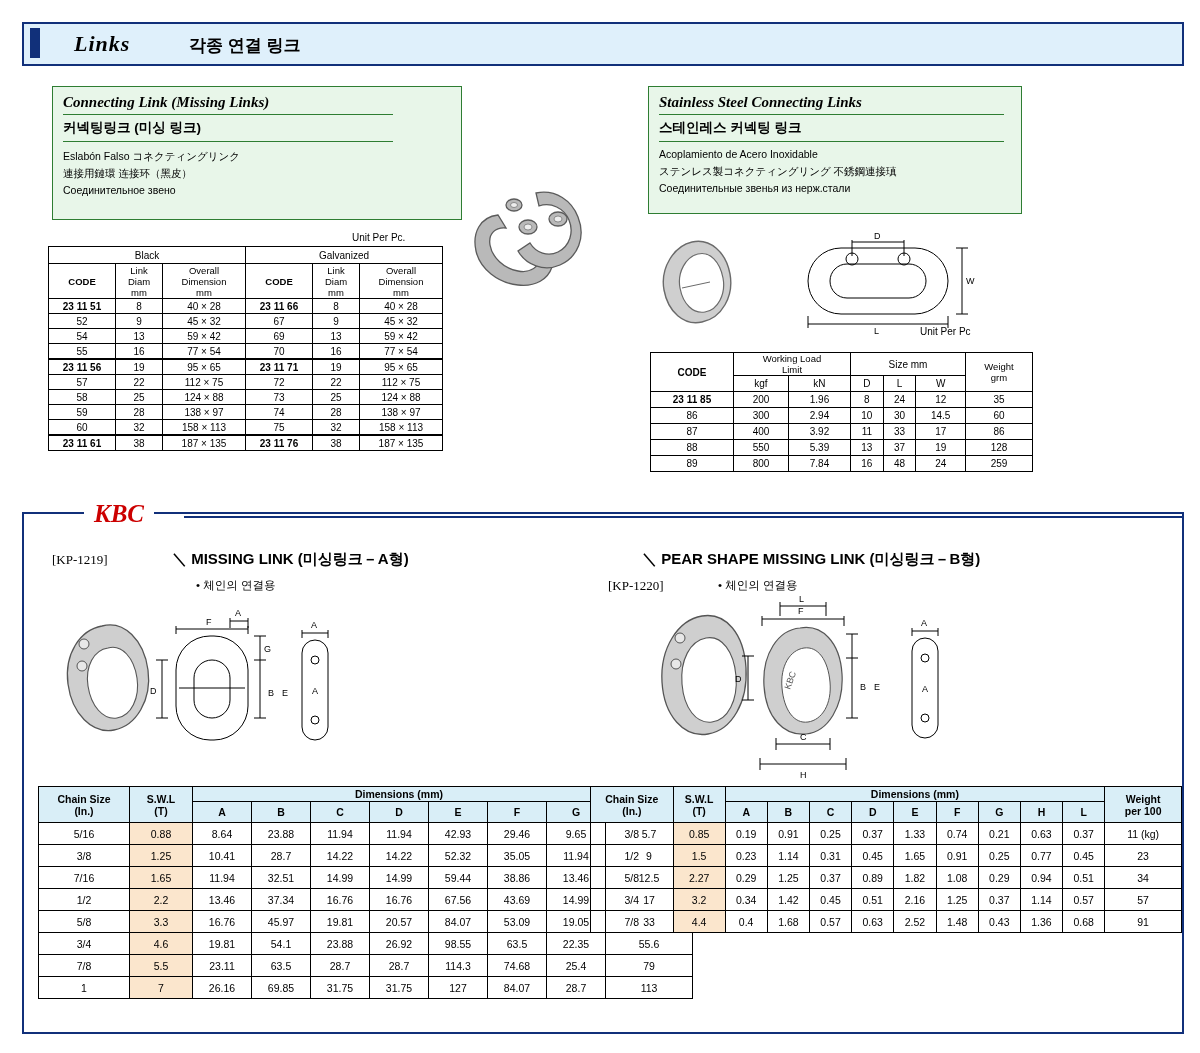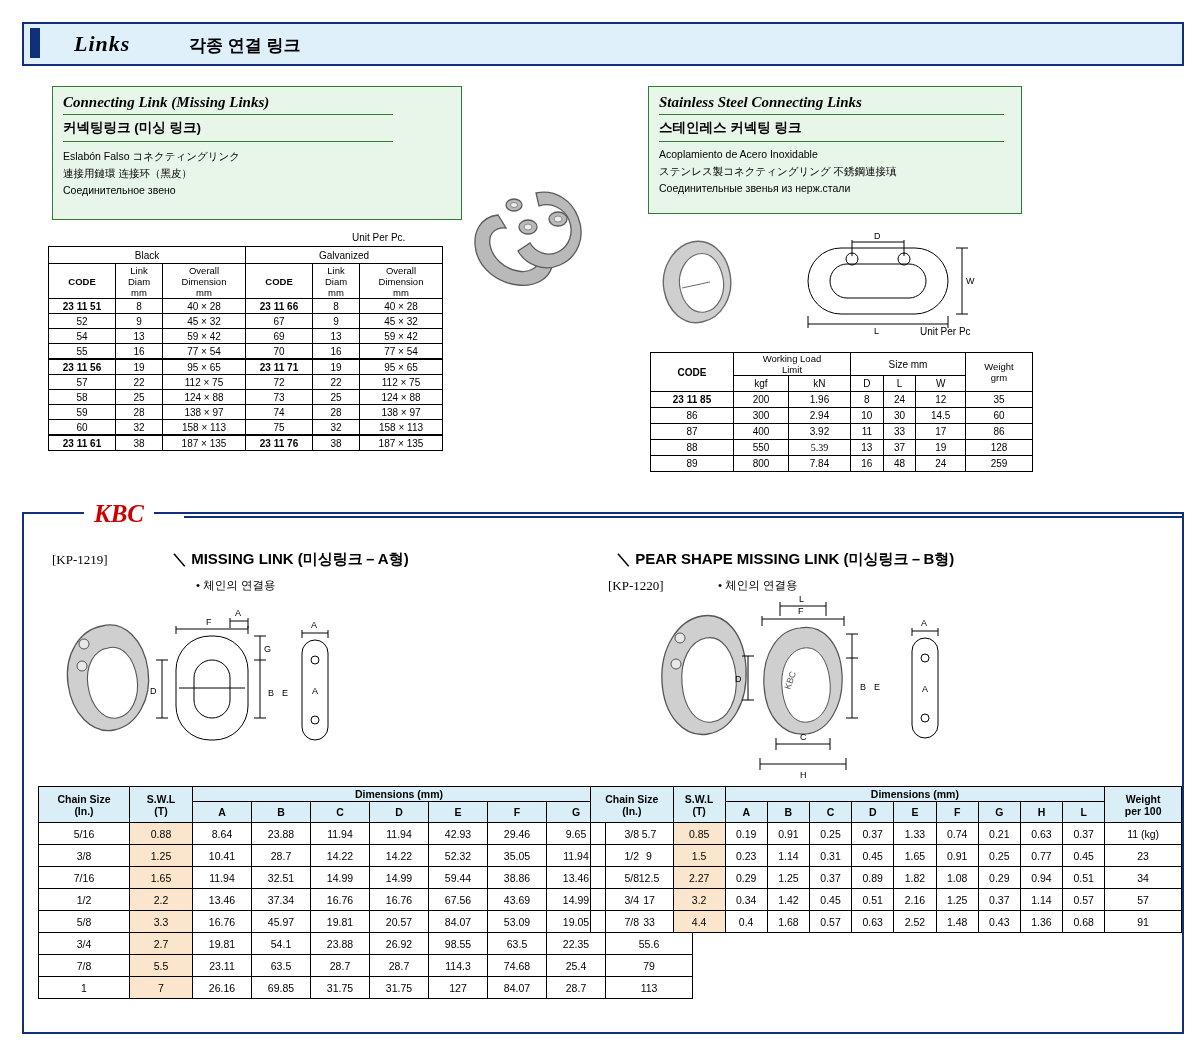--- a/index.html
+++ b/index.html
@@ -265,21 +265,21 @@
             <td style="height:15px;">400</td>
             <td style="height:15px;">3.92</td>
             <td style="height:15px;">11</td>
             <td style="height:15px;">33</td>
             <td style="height:15px;">17</td>
             <td style="height:15px;">86</td>
           </tr>
           <tr>
             <td style="height:15px;">88</td>
             <td style="height:15px;">550</td>
-            <td style="height:15px;font-family:Liberation Serif, serif;">5.39</td>
+            <td style="height:15px;">5.39</td>
             <td style="height:15px;">13</td>
             <td style="height:15px;">37</td>
             <td style="height:15px;">19</td>
             <td style="height:15px;">128</td>
           </tr>
           <tr>
             <td style="height:15px;">89</td>
             <td style="height:15px;">800</td>
             <td style="height:15px;">7.84</td>
             <td style="height:15px;">16</td>
@@ -419,21 +419,21 @@
               <td style="height:19px">45.97</td>
               <td style="height:19px">19.81</td>
               <td style="height:19px">20.57</td>
               <td style="height:19px">84.07</td>
               <td style="height:19px">53.09</td>
               <td style="height:19px">19.05</td>
               <td style="height:19px">33</td>
             </tr>
             <tr>
               <td style="height:19px">3/4</td>
-              <td class="swl-col" style="height:19px">2.7</td>
+              <td class="swl-col" style="height:19px">4.6</td>
               <td style="height:19px">19.81</td>
               <td style="height:19px">54.1</td>
               <td style="height:19px">23.88</td>
               <td style="height:19px">26.92</td>
               <td style="height:19px">98.55</td>
               <td style="height:19px">63.5</td>
               <td style="height:19px">22.35</td>
               <td style="height:19px">55.6</td>
             </tr>
             <tr>
@@ -457,21 +457,21 @@
               <td style="height:19px">31.75</td>
               <td style="height:19px">127</td>
               <td style="height:19px">84.07</td>
               <td style="height:19px">28.7</td>
               <td style="height:19px">113</td>
             </tr>
           </tbody>
         </table>
     </div>
 
-    <div class="prodtitle" style="position:absolute;left:592px;top:36px;">＼ PEAR SHAPE MISSING LINK (미싱링크－B형)</div>
+    <div class="prodtitle" style="position:absolute;left:618px;top:36px;">＼ PEAR SHAPE MISSING LINK (미싱링크－B형)</div>
     <div class="code-brkt" style="position:absolute;left:584px;top:64px;">[KP-1220]</div>
     <div class="bullet" style="position:absolute;left:694px;top:64px;">• 체인의 연결용</div>
 
     <div class="diagram" style="left:570px;top:80px;">
       <svg width="480" height="192" viewBox="0 0 480 192">
 
         <g fill="#cfcfcf" stroke="#555" stroke-width="1.3">
           <path d="M108 22 c24 -4 42 18 44 52 c2 34 -14 62 -38 66 c-24 4 -44 -18 -46 -52 c-2 -34 16 -62 40 -66 z"></path>
         </g>
         <path d="M112 44 c16 -3 28 14 30 38 c2 24 -8 44 -24 46 c-16 2 -28 -14 -30 -38 c-2 -24 8 -43 24 -46 z" fill="#fff" stroke="#555" stroke-width="1.1"></path>

